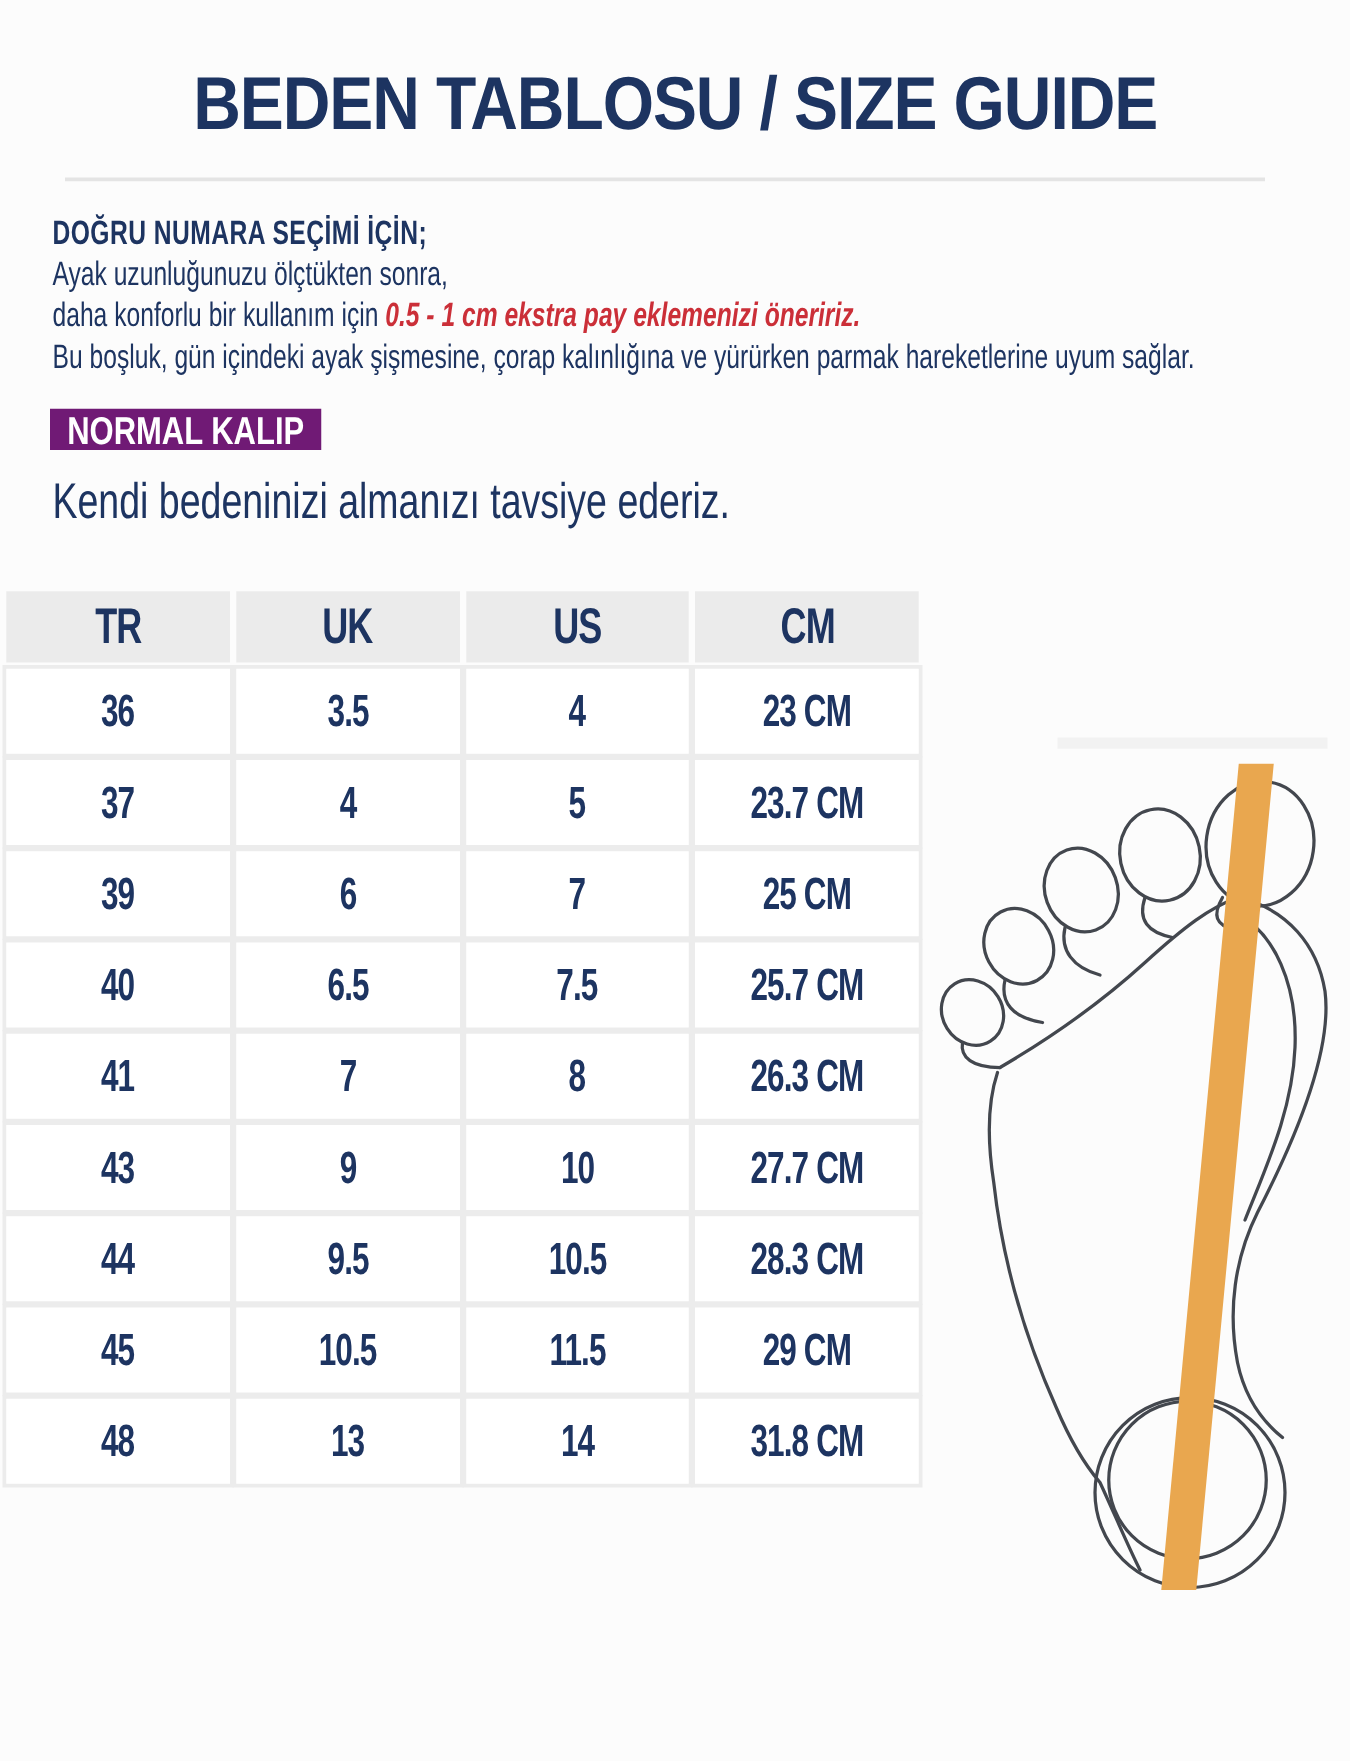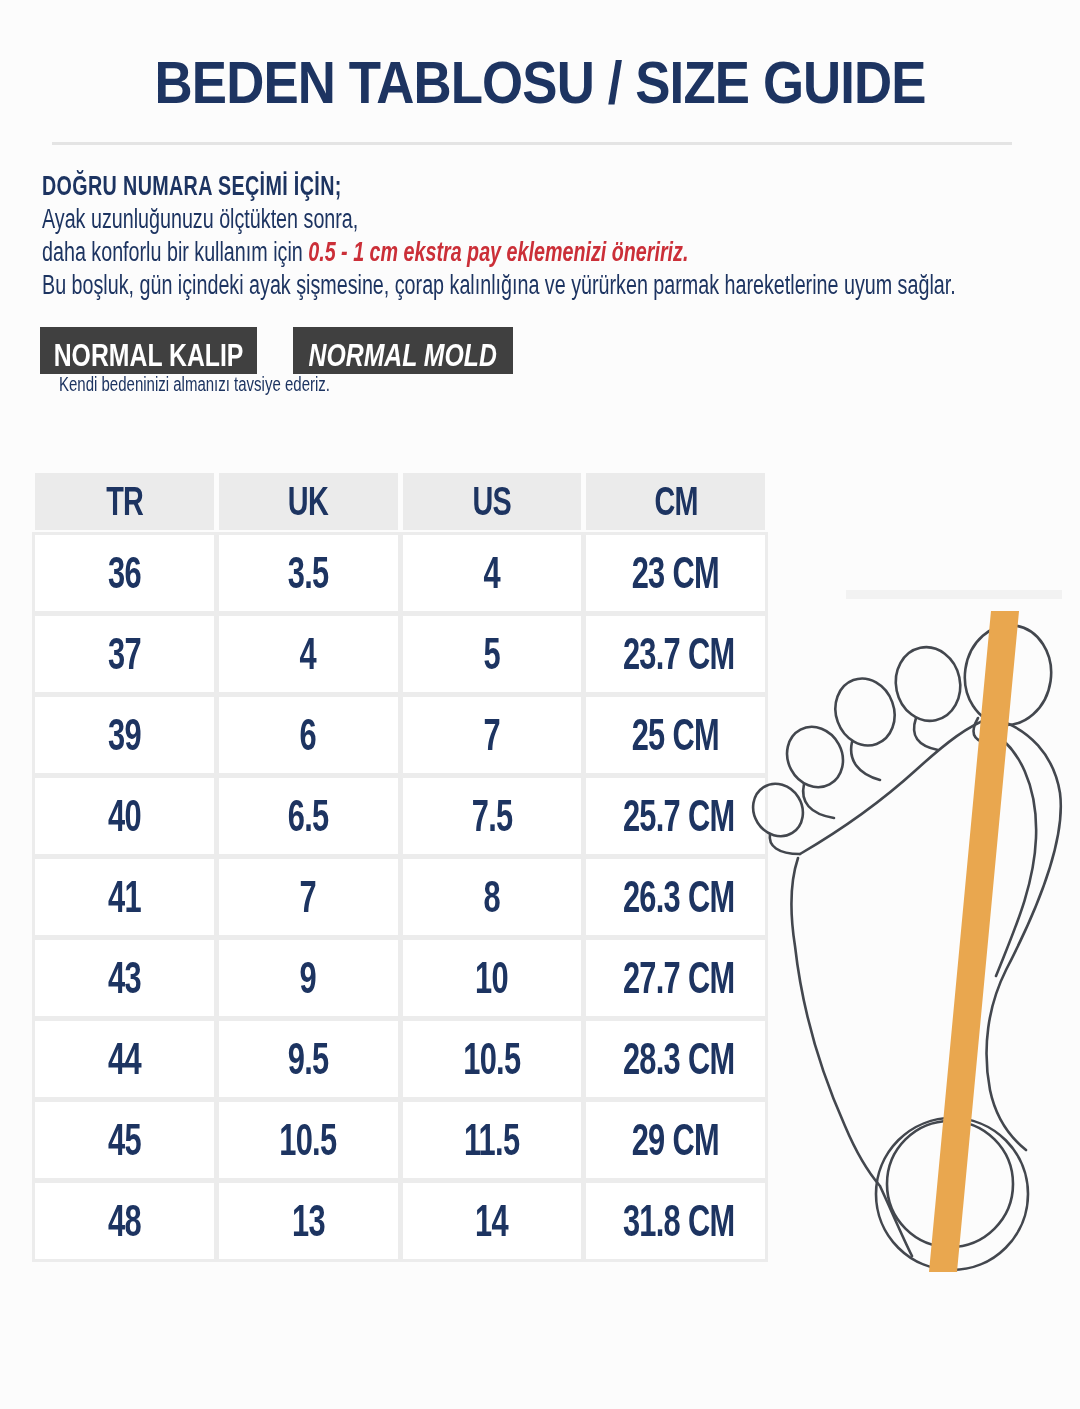--- a/index.html
+++ b/index.html
@@ -58,70 +58,68 @@
   .red-em { color: #cb2f38; font-weight: bold; font-style: italic; }
 
   
   .badges {
     position: absolute;
     top: 327px; left: 40px;
     display: flex;
     gap: 36px;
   }
   .badge {
-    background: #404040;
+    background: #701a75;
     color: #ffffff;
-    height: 47px;
+    height: 33px;
     width: 217px;
     display: flex;
-    align-items: flex-end;
+    align-items: flex-start;
     justify-content: center;
     font-size: 31px;
     font-weight: bold;
     white-space: nowrap;
   }
   .badge .cond-c { display: inline-block; transform: scaleX(0.8); transform-origin: 50% 50%; }
   .badge.italic { font-style: italic; width: 220px; }
 
   
   .advice {
     position: absolute;
-    top: 366px; left: 42px;
-    font-size: 20px;
+    top: 383px; left: 42px;
+    font-size: 40px;
     line-height: 36px;
     white-space: nowrap;
-    margin-left: 17px;
   }
   .advice .en { font-style: italic; }
   .advice .cond-l { transform: scaleX(0.75); }
 
   
   table.size-table {
     position: absolute;
     top: 468px; left: 0;
     width: 740px;
     border-collapse: separate;
     border-spacing: 5px;
     table-layout: fixed;
-    margin-left: 30px;
   }
   table.size-table th {
     background: #ebebeb;
     height: 57px;
     font-size: 40px;
     font-weight: bold;
     color: #1d3461;
     text-align: center;
     padding: 0;
   }
   table.size-table td {
     background: #ffffff;
     box-shadow: 0 0 0 3px #ececec;
     height: 57px;
-    font-size: 44px;
+    font-size: 36px;
     font-weight: bold;
     color: #1d3461;
     text-align: center;
     padding: 13px;
     white-space: nowrap;
   }
   .cond-t {
     display: inline-block;
     transform: scaleX(0.70);
     transform-origin: 50% 50%;
@@ -161,23 +159,20 @@
       </span>
     </div>
     <div class="line">
       <span class="cond-l">Bu boşluk, gün içindeki ayak şişmesine, çorap kalınlığına ve yürürken parmak hareketlerine uyum sağlar.</span>
     </div>
   </div>
 
   <div class="badges">
     <div class="badge">
       <span class="cond-c">NORMAL KALIP</span>
-    </div>
-    <div class="badge italic">
-      <span class="cond-c">NORMAL MOLD</span>
     </div>
   </div>
 
   <div class="advice">
     <div>
       <span class="cond-l">Kendi bedeninizi almanızı tavsiye ederiz.</span>
     </div>
   </div>
 
   <table class="size-table">

